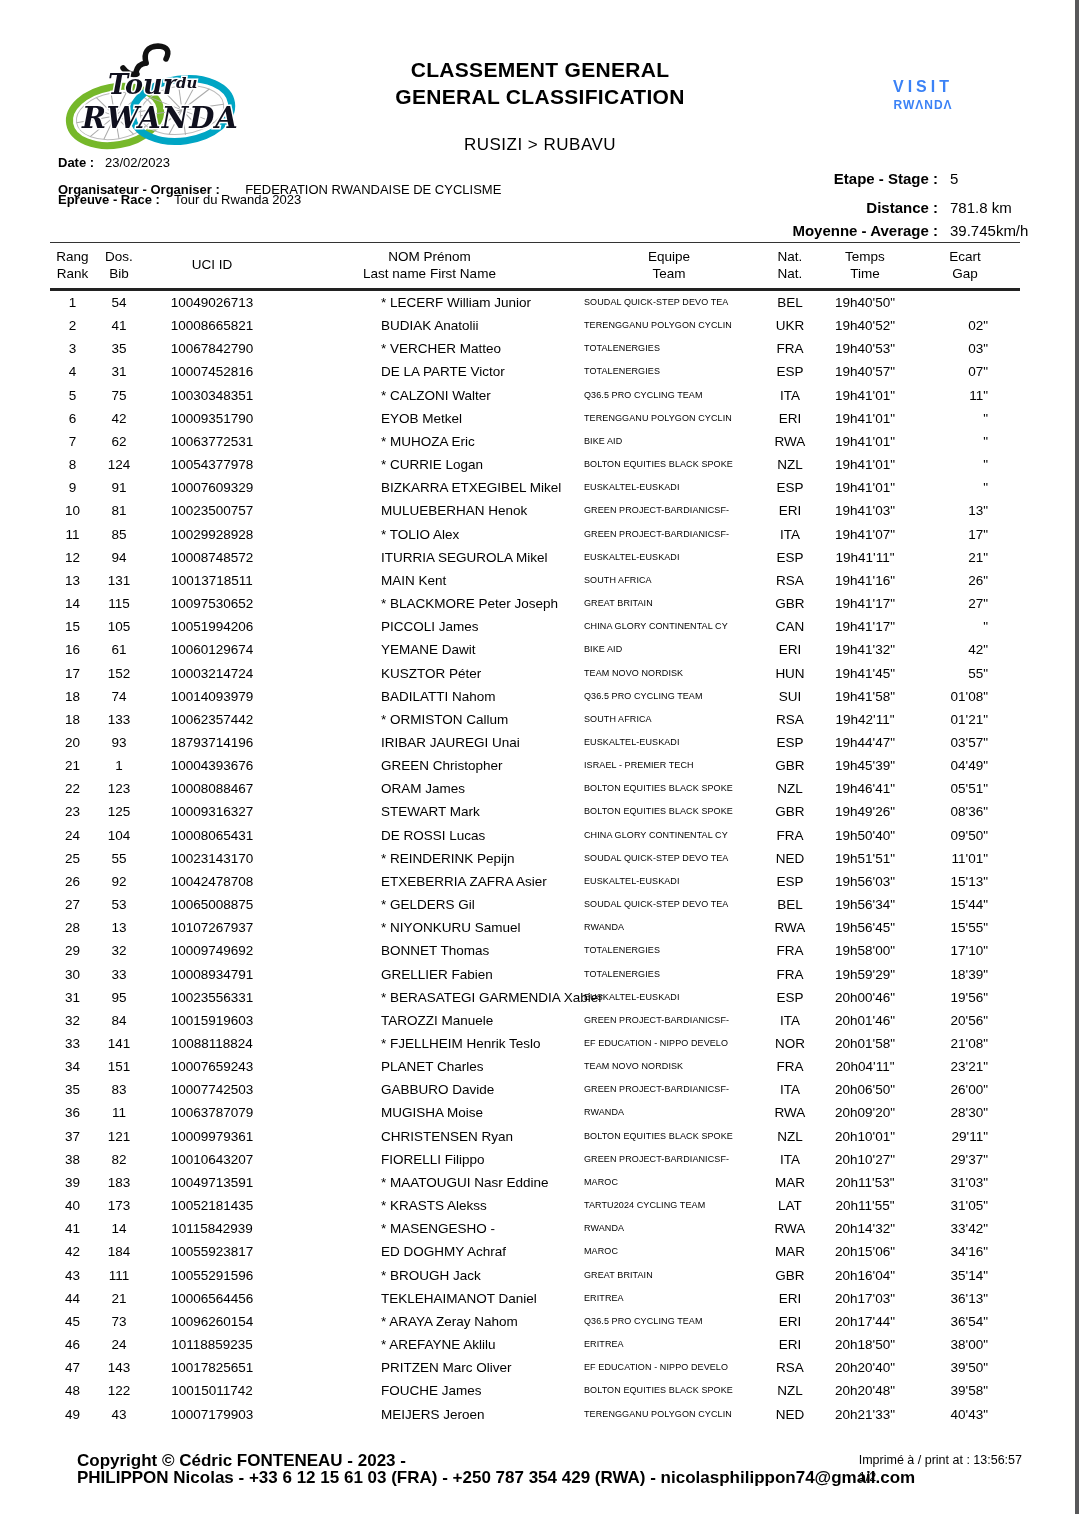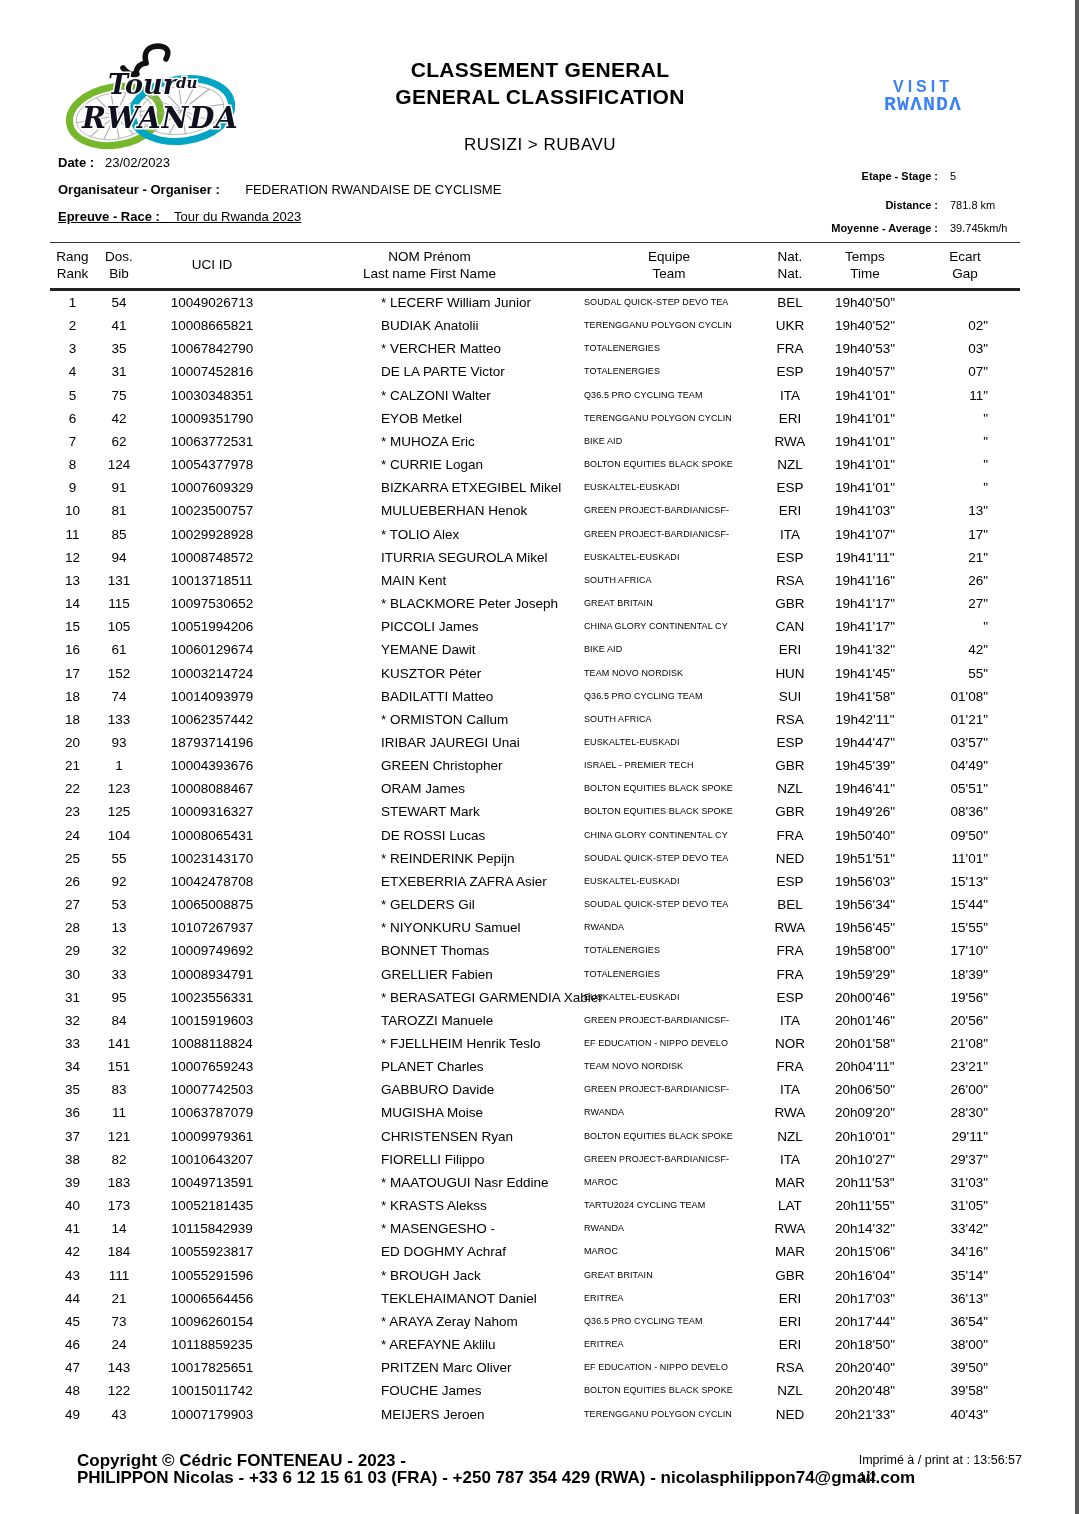--- a/index.html
+++ b/index.html
@@ -10,26 +10,26 @@
   }
   .page-edge { position:absolute; top:0; right:1px; width:4px; height:100%; background:#58585a; }
 
   
   .logo-wrap { position:absolute; left:60px; top:38px; width:185px; height:118px; }
   .title-block { position:absolute; top:56px; left:240px; width:600px; text-align:center; }
   .title-line { font-weight:bold; font-size:21px; line-height:27px; letter-spacing:0.3px; }
   .subtitle { margin-top:25px; font-size:17px; letter-spacing:0.5px; }
   .visit-logo { position:absolute; top:78px; left:858px; width:130px; text-align:center; color:#3b82f6; }
   .visit-l1 { font-weight:bold; font-size:16px; letter-spacing:4px; line-height:18px; }
-  .visit-l2 { font-weight:bold; font-size:20px; letter-spacing:1px; line-height:18px;font-family:Liberation Mono, monospace; }
+  .visit-l2 { font-weight:bold; font-size:12px; letter-spacing:1px; line-height:18px; }
 
   
   .meta-row { position:absolute; font-size:13px; white-space:nowrap; }
   .meta-row .lbl { font-weight:bold; }
-  .meta-right { position:absolute; left:690px; width:340px; display:flex; font-size:11px; white-space:nowrap; }
+  .meta-right { position:absolute; left:690px; width:340px; display:flex; font-size:15px; white-space:nowrap; }
   .meta-right .lbl { flex:0 0 248px; text-align:right; font-weight:bold; }
   .meta-right .val { padding-left:12px; }
 
   
   .gc-table { position:absolute; left:50px; top:242px; width:970px; border-collapse:collapse; table-layout:fixed; }
   .gc-table thead th {
     border-top:1px solid #333; border-bottom:3px solid #222;
     font-weight:normal; font-size:13.5px; line-height:17px; padding:5px 0 6px 0;
     text-align:center; vertical-align:middle;
   }
@@ -107,21 +107,21 @@
   </div>
 
   <div class="meta-row" style="left:58px; top:155px;">
     <span class="lbl">Date :</span>&nbsp;&nbsp;
     <span class="val">23/02/2023</span>
   </div>
   <div class="meta-row" style="left:58px; top:182px;">
     <span class="lbl">Organisateur - Organiser :</span>&nbsp;&nbsp;&nbsp;&nbsp;&nbsp;&nbsp;
     <span class="val">FEDERATION RWANDAISE DE CYCLISME</span>
   </div>
-  <div class="meta-row" style="left:58px; top:209px;text-decoration:underline;">
+  <div class="meta-row" style="left:58px; top:192px;">
     <span class="lbl">Epreuve - Race :</span>&nbsp;&nbsp;&nbsp;
     <span class="val">Tour du Rwanda 2023</span>
   </div>
 
   <div class="meta-right" style="top:170px;">
     <span class="lbl">Etape - Stage :</span>
     <span class="val">5</span>
   </div>
   <div class="meta-right" style="top:199px;">
     <span class="lbl">Distance :</span>
@@ -346,21 +346,21 @@
           <td class="col-name">KUSZTOR Péter</td>
           <td class="col-team">TEAM NOVO NORDISK</td>
           <td class="col-nat">HUN</td>
           <td class="col-time">19h41'45"</td>
           <td class="col-gap">55"</td>
         </tr>
         <tr>
           <td class="col-rank">18</td>
           <td class="col-bib">74</td>
           <td class="col-uci">10014093979</td>
-          <td class="col-name">BADILATTI Matteo</td>
+          <td class="col-name">BADILATTI Nahom</td>
           <td class="col-team">Q36.5 PRO CYCLING TEAM</td>
           <td class="col-nat">SUI</td>
           <td class="col-time">19h41'58"</td>
           <td class="col-gap">01'08"</td>
         </tr>
         <tr>
           <td class="col-rank">18</td>
           <td class="col-bib">133</td>
           <td class="col-uci">10062357442</td>
           <td class="col-name">* ORMISTON Callum</td>

